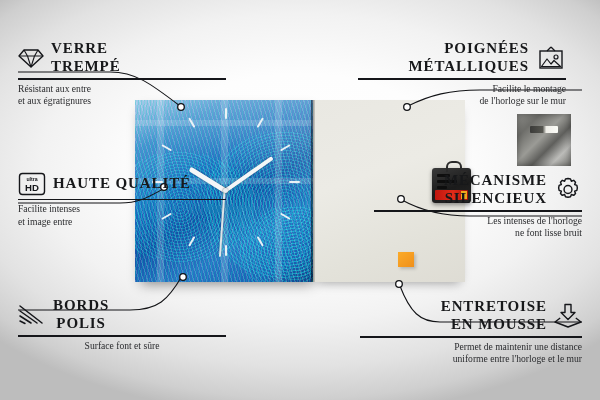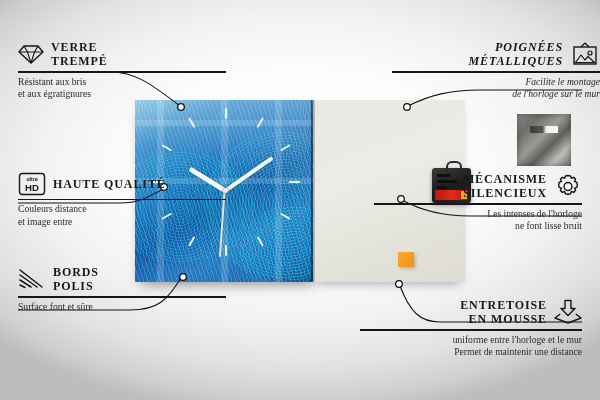--- a/index.html
+++ b/index.html
@@ -73,21 +73,21 @@
     background:linear-gradient(140deg,#fbab2a,#f0901a);box-shadow:2px 2px 3px rgba(0,0,0,.18);
   }
   #panel-seam{position:absolute;left:176px;top:0;width:4px;height:182px;
     background:linear-gradient(90deg,rgba(0,0,0,.55),rgba(0,0,0,.12));}
   
   .feature{position:absolute;width:208px;}
   .feature .title-row{display:flex;align-items:center;gap:7px;}
   .feature.left .title-row{justify-content:flex-start;}
   .feature.right .title-row{justify-content:flex-end;}
   .feature .title{
-    font-family:"Liberation Serif", serif;font-weight:bold;font-size:12px;letter-spacing:.9px;
+    font-family:"Liberation Serif", serif;font-weight:bold;font-size:15px;letter-spacing:.9px;
     color:#17181a;line-height:1.18;text-transform:uppercase;
   }
   .feature.right .title{text-align:right;}
   .feature .rule{height:1.3px;background:#15161a;margin:3px 0 3px;}
   .feature .desc{
     font-family:"Liberation Serif", serif;font-size:9.6px;color:#2a2b2e;line-height:1.28;
   }
   .feature.right .desc{text-align:right;}
   .icon{flex:0 0 auto;color:#15161a;display:block;}
   svg{display:block;}
@@ -175,46 +175,46 @@
           <path d="M1,9 H25 M6,3 L9.5,9 L13,20 M20,3 L16.5,9 L13,20 M9.5,9 H16.5" fill="none" stroke="#15161a" stroke-width="1.1"></path>
         </svg>
       </span>
       <div class="title">
         <div>VERRE</div>
         <div>TREMPÉ</div>
       </div>
     </div>
     <div class="rule"></div>
     <div class="desc">
-      <div>Résistant aux bris</div>
+      <div>Résistant aux entre</div>
       <div>et aux égratignures</div>
     </div>
   </div>
 
   <div class="feature left" style="left:18px;top:172px;">
     <div class="title-row">
       <span class="icon">
         <svg width="28" height="24" viewBox="0 0 28 24">
           <rect x="1.5" y="1.5" width="25" height="21" rx="3" fill="none" stroke="#15161a" stroke-width="1.4"></rect>
           <text x="14" y="9.4" font-family="Liberation Sans, sans-serif" font-size="5.2" font-weight="bold" text-anchor="middle" fill="#15161a">ultra</text>
           <text x="14" y="19.2" font-family="Liberation Sans, sans-serif" font-size="9.6" font-weight="bold" text-anchor="middle" fill="#15161a">HD</text>
         </svg>
       </span>
       <div class="title">
         <div>HAUTE QUALITÉ</div>
       </div>
     </div>
     <div class="rule"></div>
     <div class="desc">
-      <div>Couleurs distance</div>
+      <div>Facilite intenses</div>
       <div>et image entre</div>
     </div>
   </div>
 
-  <div class="feature left" style="left:18px;top:265px;">
+  <div class="feature left" style="left:18px;top:297px;text-align:center;">
     <div class="title-row">
       <span class="icon">
         <svg width="28" height="22" viewBox="0 0 28 22">
           <g stroke="#15161a" stroke-width="1.5" stroke-linecap="round">
             <line x1="2" y1="2" x2="24" y2="19"></line>
             <line x1="2" y1="7" x2="19" y2="19"></line>
             <line x1="2" y1="12" x2="13" y2="19"></line>
             <line x1="2" y1="17" x2="7" y2="19.5"></line>
           </g>
         </svg>
@@ -223,21 +223,21 @@
         <div>BORDS</div>
         <div>POLIS</div>
       </div>
     </div>
     <div class="rule"></div>
     <div class="desc">
       <div>Surface font et sûre</div>
     </div>
   </div>
 
-  <div class="feature right" style="left:392px;top:40px;font-style:italic;">
+  <div class="feature right" style="left:358px;top:40px;">
     <div class="title-row">
       <div class="title">
         <div>POIGNÉES</div>
         <div>MÉTALLIQUES</div>
       </div>
       <span class="icon">
         <svg width="30" height="24" viewBox="0 0 30 24">
           <path d="M15,1 L11,5 M15,1 L19,5" fill="none" stroke="#15161a" stroke-width="1.3"></path>
           <rect x="4" y="5" width="22" height="17" fill="none" stroke="#15161a" stroke-width="1.4"></rect>
           <circle cx="20" cy="11" r="2" fill="none" stroke="#15161a" stroke-width="1.2"></circle>
@@ -280,18 +280,18 @@
       </div>
       <span class="icon">
         <svg width="28" height="26" viewBox="0 0 28 26">
           <path d="M11,1.5 h6 v8 h4 L14,16.5 L7,9.5 h4 Z" fill="none" stroke="#15161a" stroke-width="1.4" stroke-linejoin="round"></path>
           <path d="M6.2,15 L1,19 L14,24 L27,19 L21.8,15" fill="none" stroke="#15161a" stroke-width="1.4" stroke-linejoin="round"></path>
         </svg>
       </span>
     </div>
     <div class="rule"></div>
     <div class="desc">
+      <div>Permet de maintenir une distance</div>
       <div>uniforme entre l'horloge et le mur</div>
-      <div>Permet de maintenir une distance</div>
     </div>
   </div>
 
 </div>
 
 </body></html>

